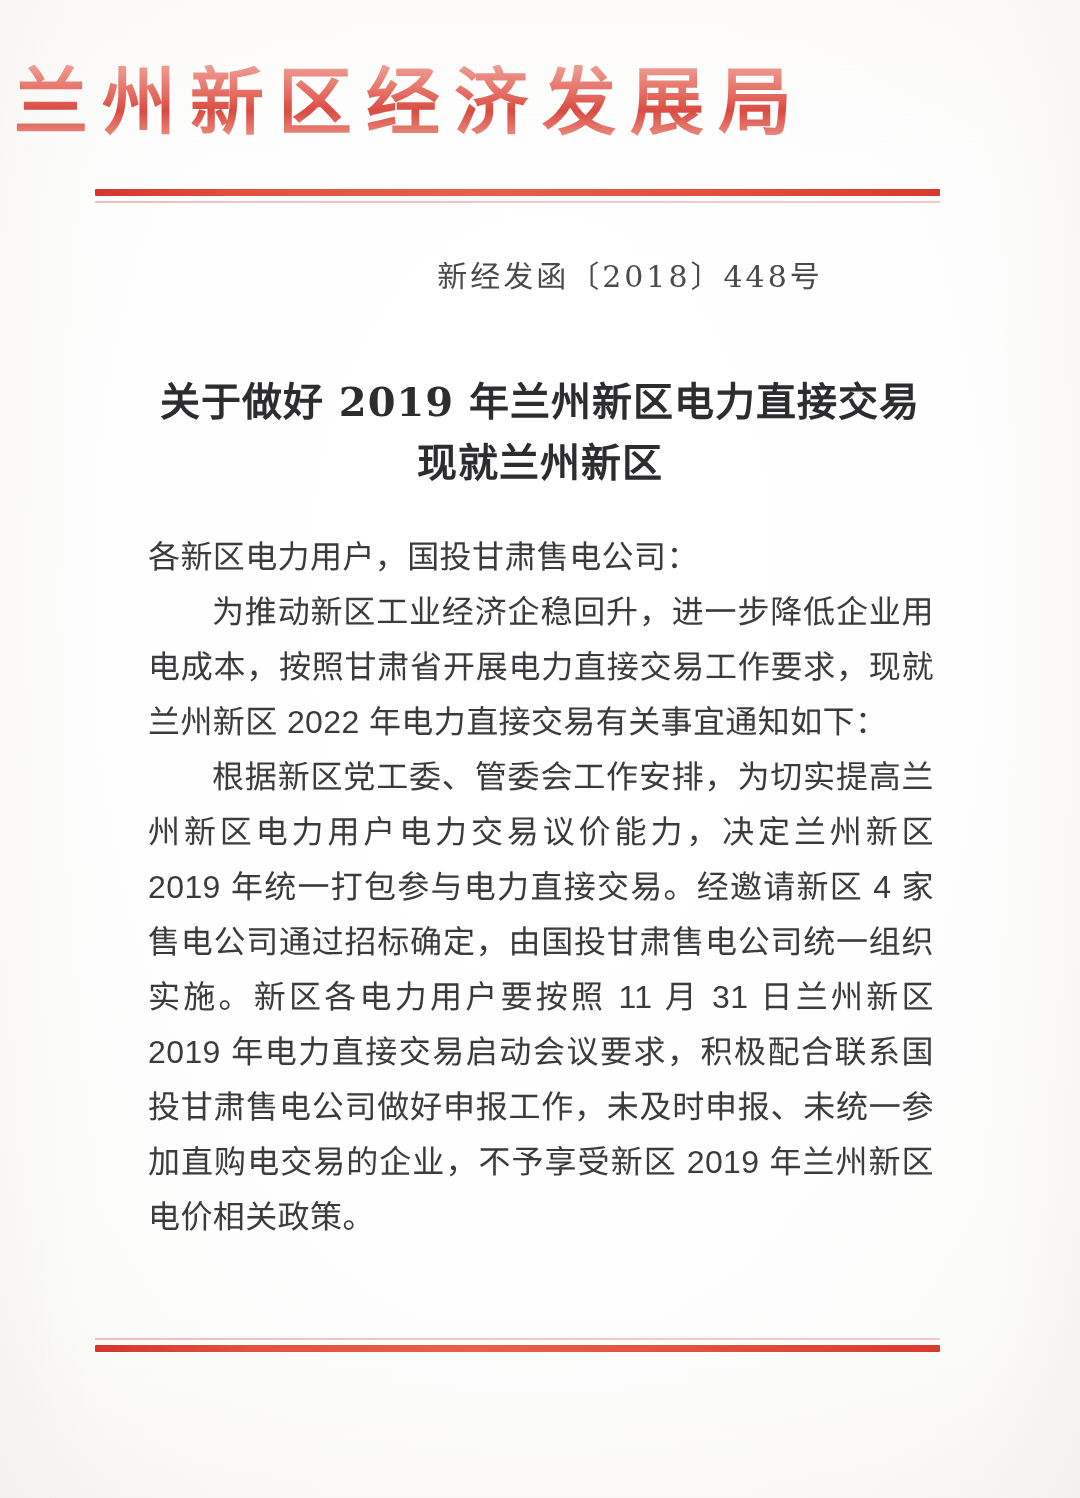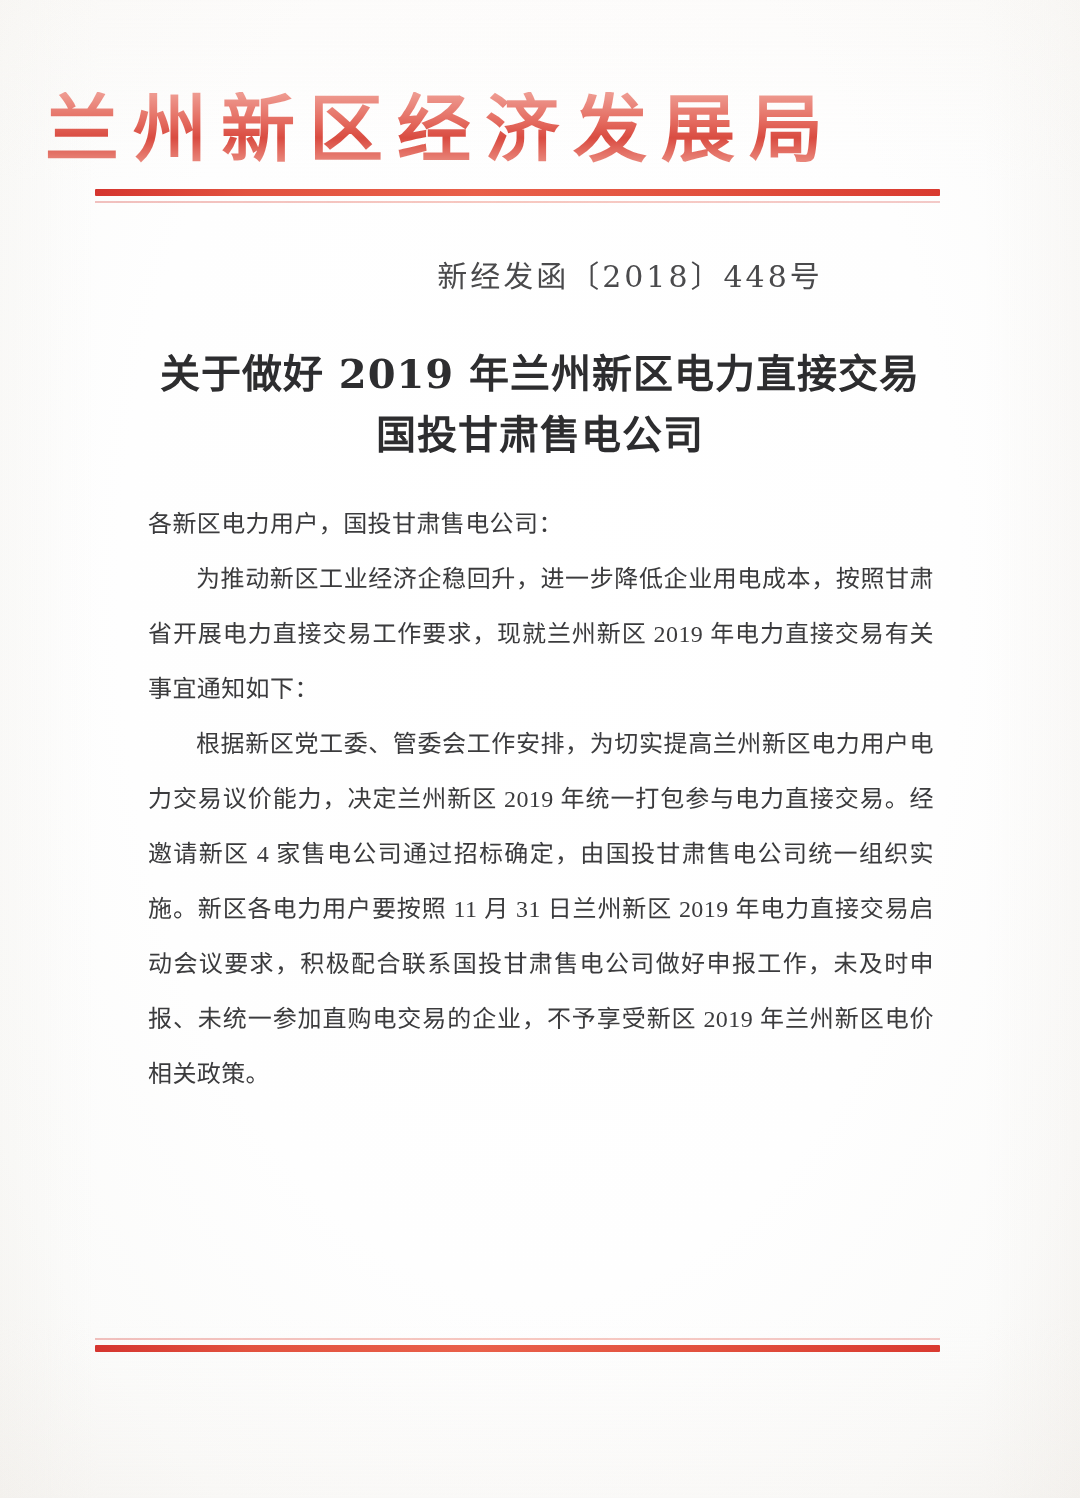--- a/index.html
+++ b/index.html
@@ -37,23 +37,22 @@
                       rgba(255,255,255,0) 88%, rgba(250,248,246,0.5) 100%),
       linear-gradient(90deg, rgba(250,249,247,0.6) 0%, rgba(255,255,255,0) 9%,
                       rgba(255,255,255,0) 91%, rgba(249,247,245,0.55) 100%);
     mix-blend-mode: multiply;
   }
 
   
   .masthead {
     position: absolute;
     left: 0;
-    top: 92px;
+    top: 65px;
     width: 868px;
-    text-align: center;
     line-height: 1;
   }
   .masthead-title {
     display: inline-block;
     font-family: "DejaVu Serif", "Liberation Serif", serif;
     font-size: 74px;
     font-weight: 700;
     letter-spacing: 14px;
     text-indent: 14px;
     color: #e4776c;
@@ -106,42 +105,42 @@
     font-size: 30px;
     letter-spacing: 3px;
     color: #4a4a4c;
     transform: translateX(90px);
   }
 
   
   .doc-title {
     position: absolute;
     left: 150px;
-    top: 344px;
+    top: 372px;
     width: 780px;
     text-align: center;
     font-family: "DejaVu Serif", "Liberation Serif", serif;
     font-size: 40px;
     font-weight: 700;
     line-height: 1.52;
     letter-spacing: 1px;
     color: #2d2d2f;
   }
   .doc-title .line {
     display: block;
   }
 
   
   .body-text {
     position: absolute;
     left: 148px;
-    top: 497px;
+    top: 530px;
     width: 786px;
-    font-family: Liberation Serif, serif;
-    font-size: 24px;
+    font-family: Liberation Sans, sans-serif;
+    font-size: 32px;
     line-height: 55px;
     color: #3b3b3d;
     letter-spacing: 0.4px;
   }
   .body-text p {
     margin: 0;
     text-align: justify;
     text-justify: inter-ideograph;
     text-align-last: left;
   }
@@ -167,26 +166,26 @@
 
   <div class="rule-top">
     <div class="rule-thick"></div>
     <div class="rule-thin"></div>
   </div>
 
   <div class="doc-number ink-soft">新经发函〔2018〕448号</div>
 
   <div class="doc-title ink-soft">
     <span class="line">关于做好 2019 年兰州新区电力直接交易</span>
-    <span class="line">国投甘肃售电公司</span>
+    <span class="line">现就兰州新区</span>
   </div>
 
   <div class="body-text ink-soft">
     <p>各新区电力用户，国投甘肃售电公司：</p>
-    <p class="indent">为推动新区工业经济企稳回升，进一步降低企业用电成本，按照甘肃省开展电力直接交易工作要求，现就兰州新区 2019 年电力直接交易有关事宜通知如下：</p>
+    <p class="indent">为推动新区工业经济企稳回升，进一步降低企业用电成本，按照甘肃省开展电力直接交易工作要求，现就兰州新区 2022 年电力直接交易有关事宜通知如下：</p>
     <p class="indent">根据新区党工委、管委会工作安排，为切实提高兰州新区电力用户电力交易议价能力，决定兰州新区 2019 年统一打包参与电力直接交易。经邀请新区 4 家售电公司通过招标确定，由国投甘肃售电公司统一组织实施。新区各电力用户要按照 11 月 31 日兰州新区 2019 年电力直接交易启动会议要求，积极配合联系国投甘肃售电公司做好申报工作，未及时申报、未统一参加直购电交易的企业，不予享受新区 2019 年兰州新区电价相关政策。</p>
   </div>
 
   <div class="rule-bottom">
     <div class="rule-thin"></div>
     <div class="rule-thick"></div>
   </div>
 
 </div>
 

